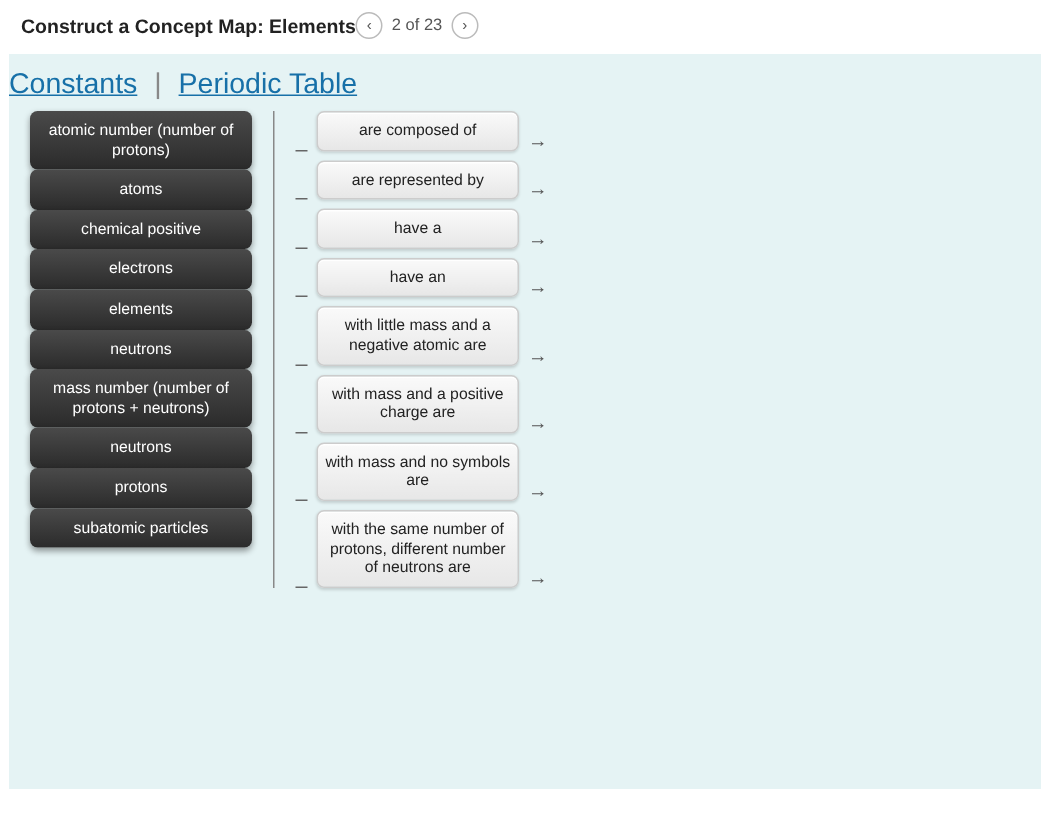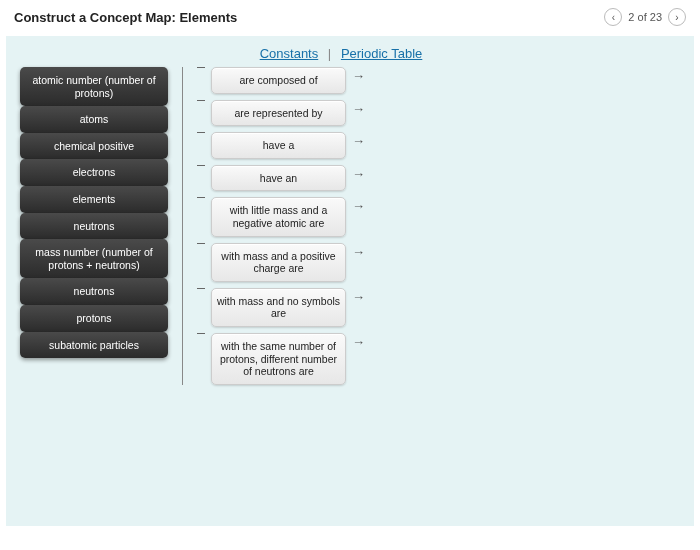--- a/index.html
+++ b/index.html
@@ -5,21 +5,20 @@
   * { box-sizing: border-box; margin: 0; padding: 0; }
   body {
     font-family: Arial, Helvetica, sans-serif;
     background: #ffffff;
     width: 700px;
     height: 550px;
     overflow: hidden;
   }
   .header {
     display: flex;
-    justify-content: space-between;
     align-items: center;
     padding: 8px 14px 10px 14px;
     background: #fff;
   }
   .header-title {
     font-size: 13px;
     font-weight: bold;
     color: #222;
   }
   .pager {
@@ -43,23 +42,23 @@
     cursor: pointer;
   }
   .canvas-wrap {
     background: #e5f3f4;
     margin: 0 6px;
     padding: 0;
     position: relative;
     height: 490px;
   }
   .top-links {
-    text-align: center;
+    text-align: left;
     padding: 10px 18px 6px 0;
-    font-size: 13px;
+    font-size: 19px;
   }
   .top-links a {
     color: #1770a8;
     text-decoration: underline;
     cursor: pointer;
   }
   .top-links .sep {
     color: #888;
     padding: 0 6px;
   }
@@ -91,21 +90,21 @@
     align-self: stretch;
   }
   .slot-col {
     width: 168px;
     display: flex;
     flex-direction: column;
     gap: 6px;
   }
   .slot-row {
     display: flex;
-    align-items: flex-start;
+    align-items: flex-end;
     gap: 6px;
   }
   .dash {
     width: 8px;
     height: 1px;
     background: #666;
   }
   .slot {
     flex: 1;
     background: linear-gradient(#fafafa, #e7e7e7);

